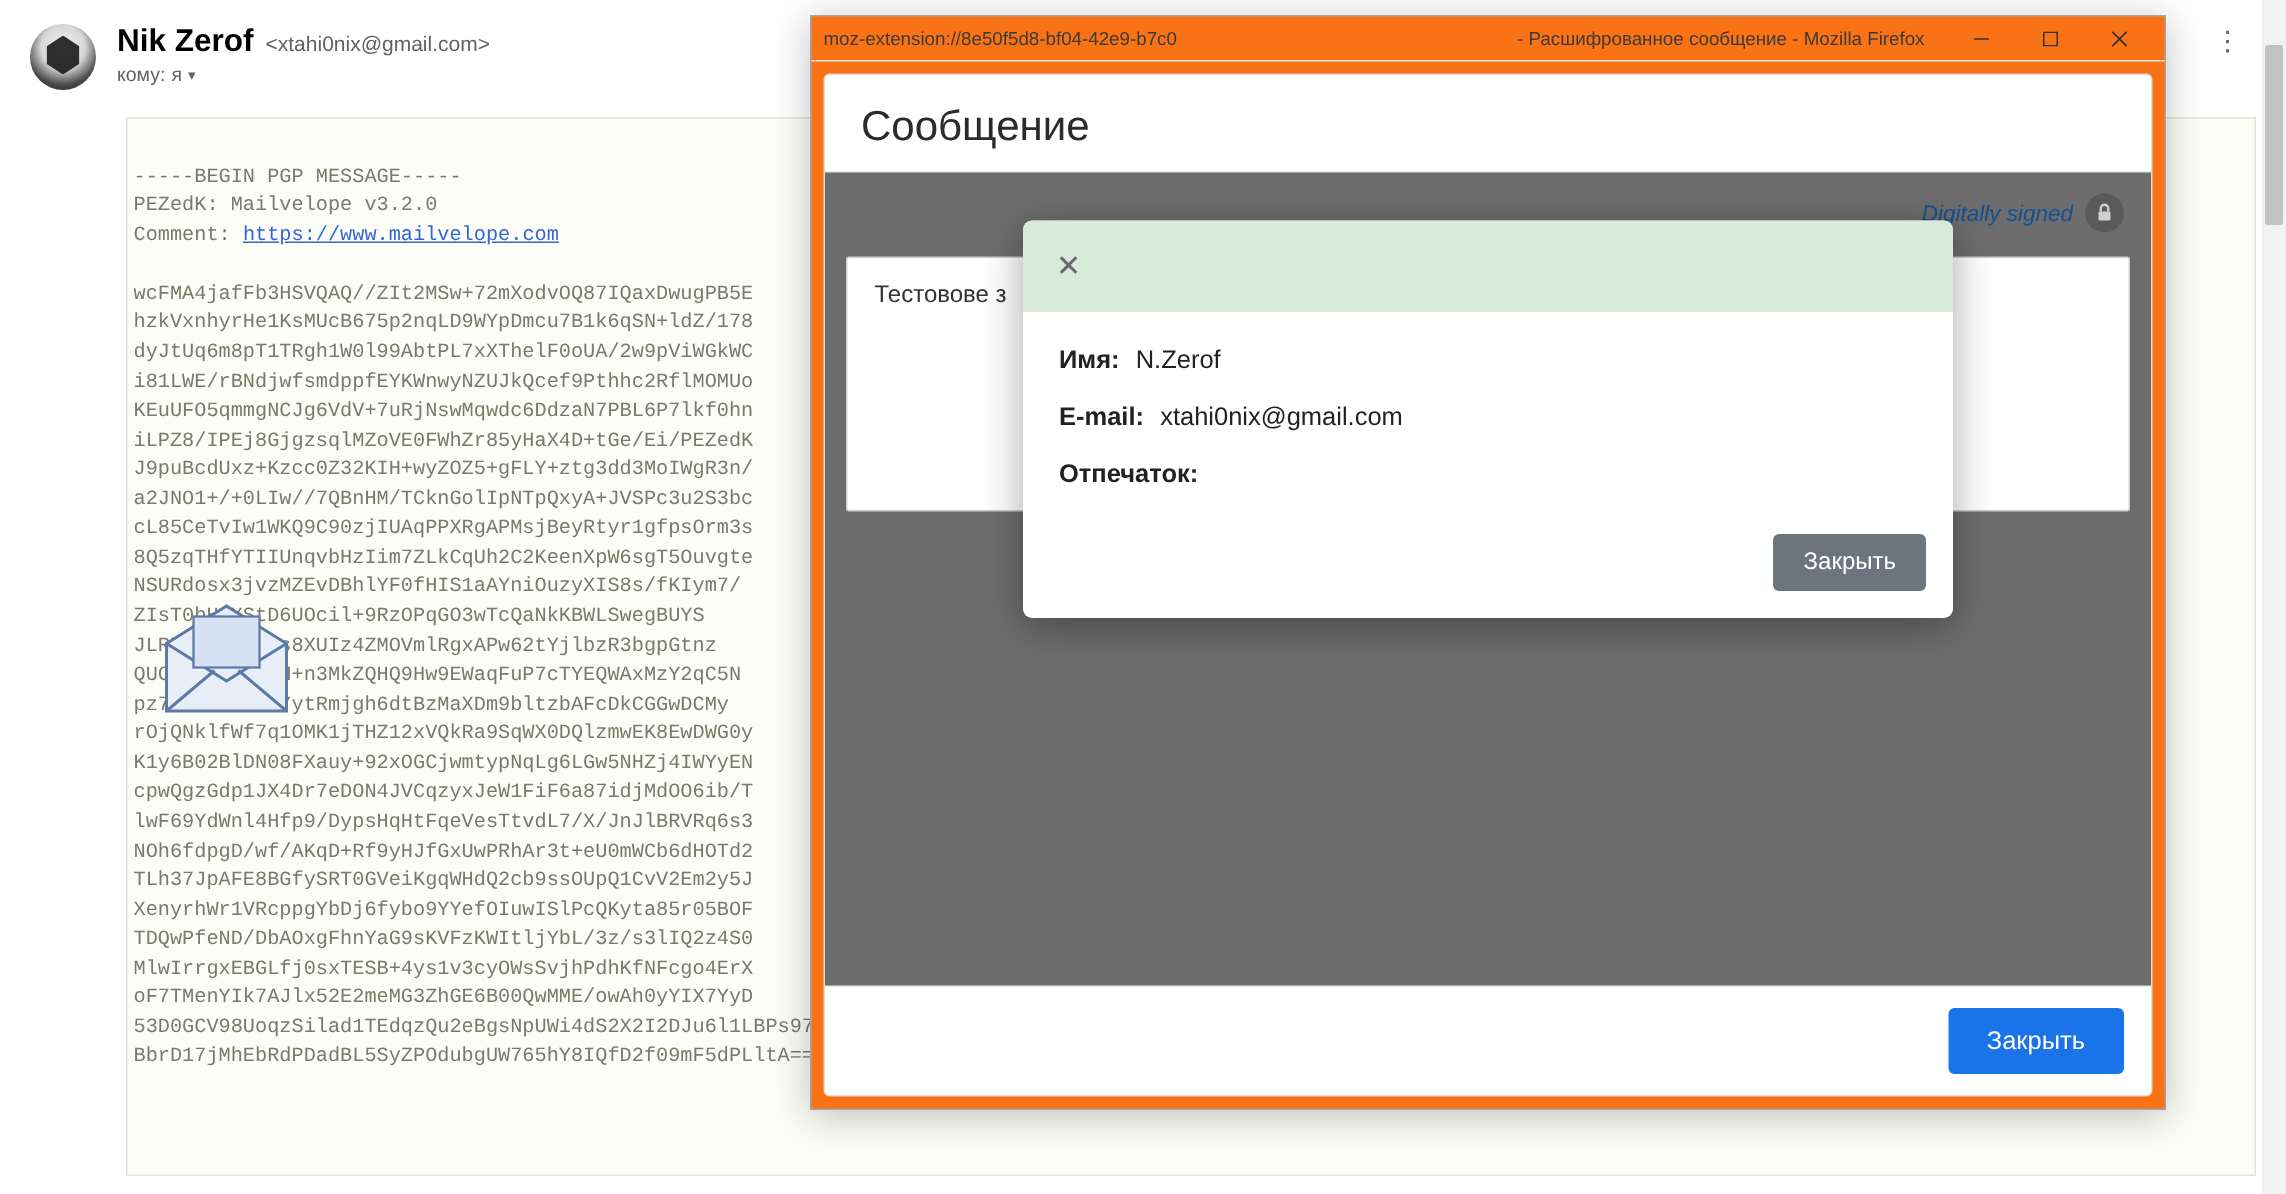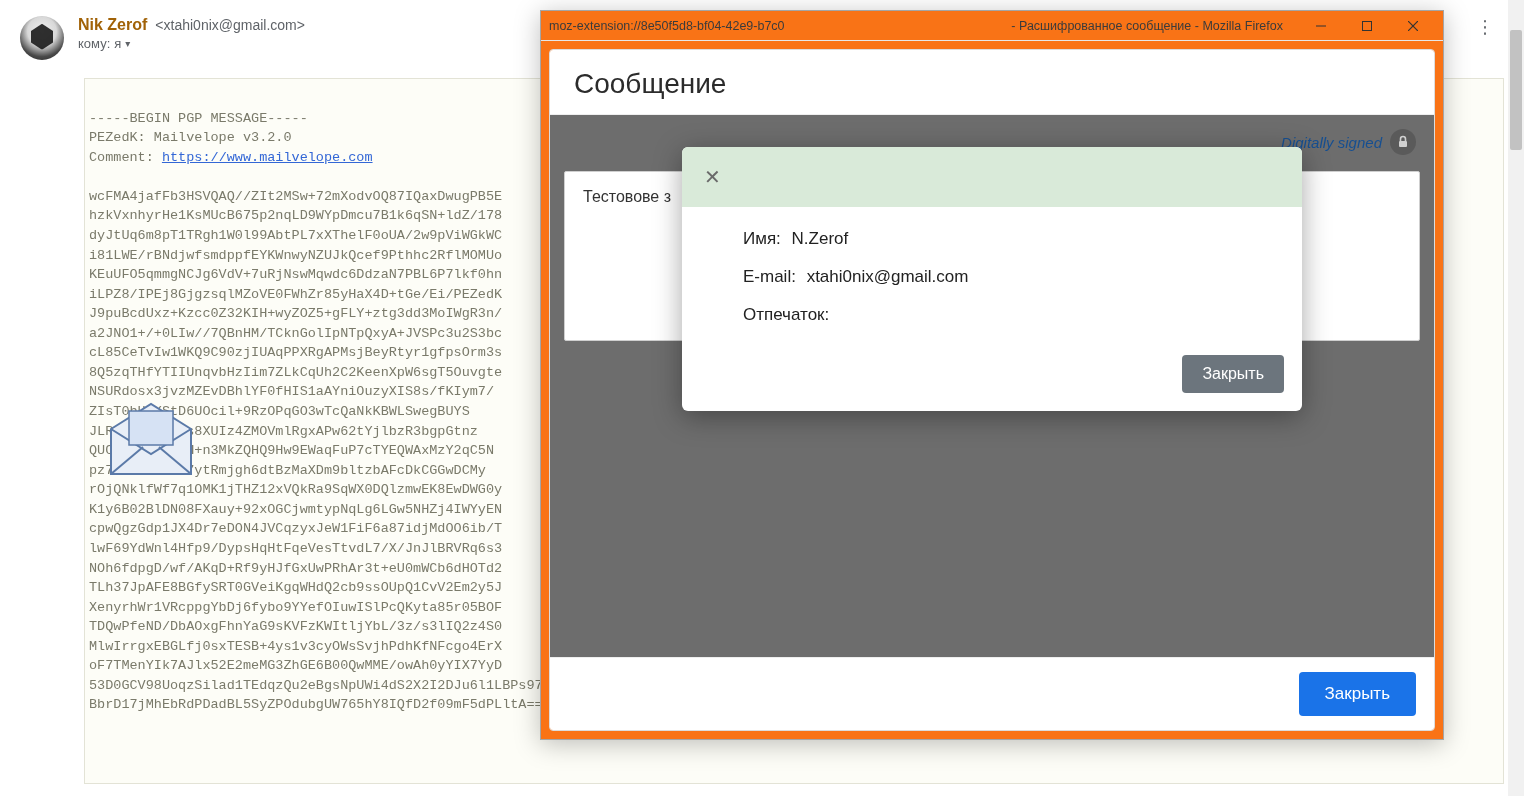--- a/index.html
+++ b/index.html
@@ -31,21 +31,21 @@
   position:absolute;
   left:50%; top:50%;
   width:22px;height:26px;
   transform:translate(-50%,-55%);
   background:#1a1a1a;
   clip-path: polygon(50% 0,100% 28%,100% 72%,50% 100%,0 72%,0 28%);
   opacity:.9;
 }
 .sender-block { flex: 1; }
 .sender-line { display: flex; align-items: baseline; gap: 8px; }
-.sender-name { font-size: 16px; font-weight: 700; color: #a16207; }
+.sender-name { font-size: 21px; font-weight: 700; color: #000000; }
 .sender-email { font-size: 14px; color: #5f6368; }
 .to-line { font-size: 13px; color: #5f6368; margin-top: 2px; display:flex; align-items:center; gap:4px;}
 .to-caret { font-size: 10px; color:#5f6368; }
 .header-right { display:flex; gap:18px; align-items:center; padding-right:10px;}
 .triple-dot { color:#5f6368; font-size:18px; }
 
 .pgp-box {
   margin: 10px 20px 10px 84px;
   border: 1px solid #e3e3d6;
   background: #fdfdf7;
@@ -169,21 +169,21 @@
 }
 .status-header .st-label{ color:#2f8a2f; font-weight:700; font-size:20px; }
 .status-header .st-val{ color:#3b3b3b; font-size:20px; margin-left:6px;}
 .status-header .x { color:#6a6a6a; font-size:20px; cursor:pointer;}
 .status-body{
   padding: 22px 24px 4px 24px;
   font-size:17px;
   color:#222;
 }
 .status-body .row{ margin-bottom:18px; }
-.status-body .lbl{ font-weight:400; margin-right:6px;margin-left:37px;}
+.status-body .lbl{ font-weight:700; margin-right:6px;}
 .status-footer{
   display:flex;
   justify-content:flex-end;
   padding: 8px 18px 18px 18px;
 }
 .btn-grey{
   background:#6c757d;
   color:#fff;
   border:none;
   border-radius:4px;

